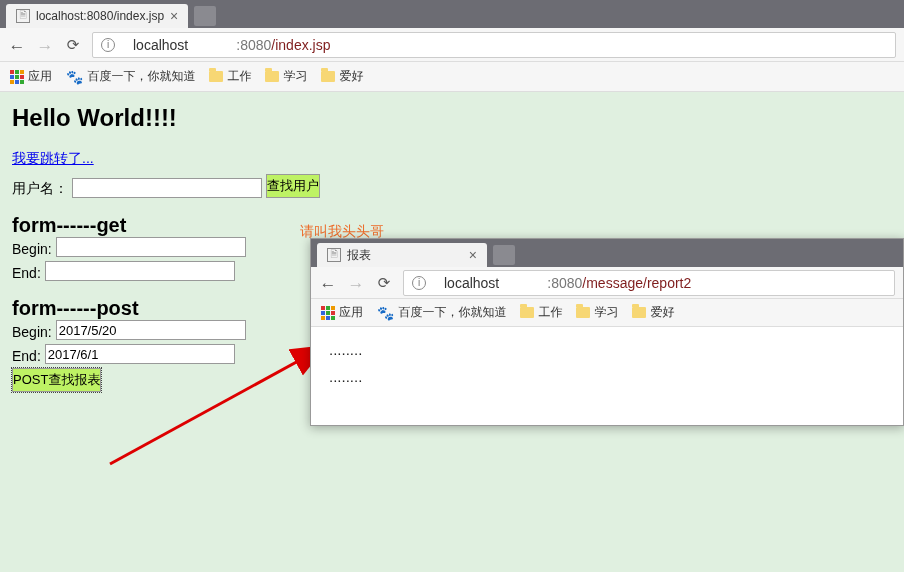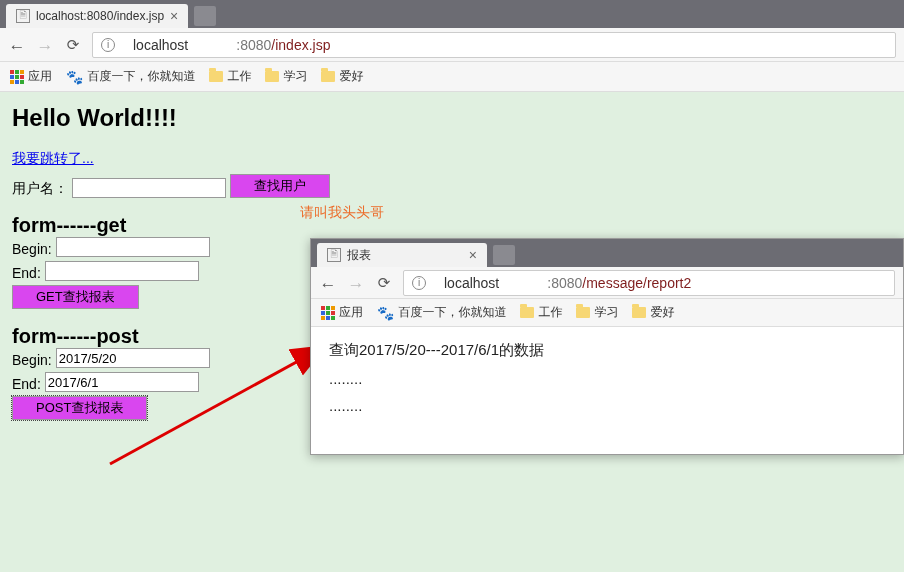--- a/index.html
+++ b/index.html
@@ -156,24 +156,24 @@
       background: #e0f0e0;
       padding: 12px;
       height: calc(572px - 28px - 34px - 30px);
       position: relative;
     }
     h1 { font-size: 24px; font-weight: bold; margin-bottom: 18px; color:#000;}
     .link { color: #0000ee; text-decoration: underline; cursor: pointer; display:inline-block; margin-bottom:6px; font-size:14px;}
     .form-row { display:flex; align-items:flex-end; gap:4px; margin-bottom:4px; font-size:14px;}
     .text-input {
       border:1px solid #999; background:#fff; height:20px; padding:0 2px;
-      font-size:13px; width:154px;
+      font-size:13px; width:190px;
     }
     .btn {
-      border:1px solid #999; background:#d946ef; padding:2px 23px; font-size:13px;
+      border:1px solid #999; background:#bef264; padding:2px 0; font-size:13px;
       cursor:pointer;
     }
     h2 { font-size:20px; font-weight:bold; margin:16px 0 0; color:#000;}
 
     .sub-browser {
       position: absolute;
       left: 310px;
       top: 238px;
       width: 594px;
       background:#fff;
@@ -185,21 +185,21 @@
     .sub-browser .nav-bar { height:32px; }
     .sub-browser .bookmark-bar { height:28px; }
     .sub-page {
       background:#fff; padding:14px 18px 30px;
     }
     .sub-page h2 { font-size:22px; margin:0 0 18px; }
     .sub-page p { font-size:15px; margin-bottom:10px; color:#222;}
 
     .annotation {
       position:absolute;
-      left:300px; top:204px;
+      left:300px; top:223px;
       color:#ec6c2a; font-size:14px;
     }
     .arrow {
       position:absolute;
       pointer-events:none;
     }
     .focused-btn { outline: 1px dotted #444; }
   </style>
 </head>
 <body>
@@ -268,21 +268,20 @@
 
     <h2>form------get</h2>
     <div class="form-row">
       <span>Begin:</span>
       <input class="text-input" style="">
     </div>
     <div class="form-row">
       <span>End:</span>
       <input class="text-input" style="">
     </div>
-    <button class="btn">GET查找报表</button>
 
     <h2>form------post</h2>
     <div class="form-row">
       <span>Begin:</span>
       <input class="text-input" value="2017/5/20" style="">
     </div>
     <div class="form-row">
       <span>End:</span>
       <input class="text-input" value="2017/6/1" style="">
     </div>
@@ -347,17 +346,16 @@
     <div class="bm-item">
       <span class="folder-icon"></span>
       <span>学习</span>
     </div>
     <div class="bm-item">
       <span class="folder-icon"></span>
       <span>爱好</span>
     </div>
   </div>
   <div class="sub-page">
-    <p>查询2017/5/20---2017/6/1的数据</p>
     <p>........</p>
     <p>........</p>
   </div>
 </div>
 
 </body></html>

